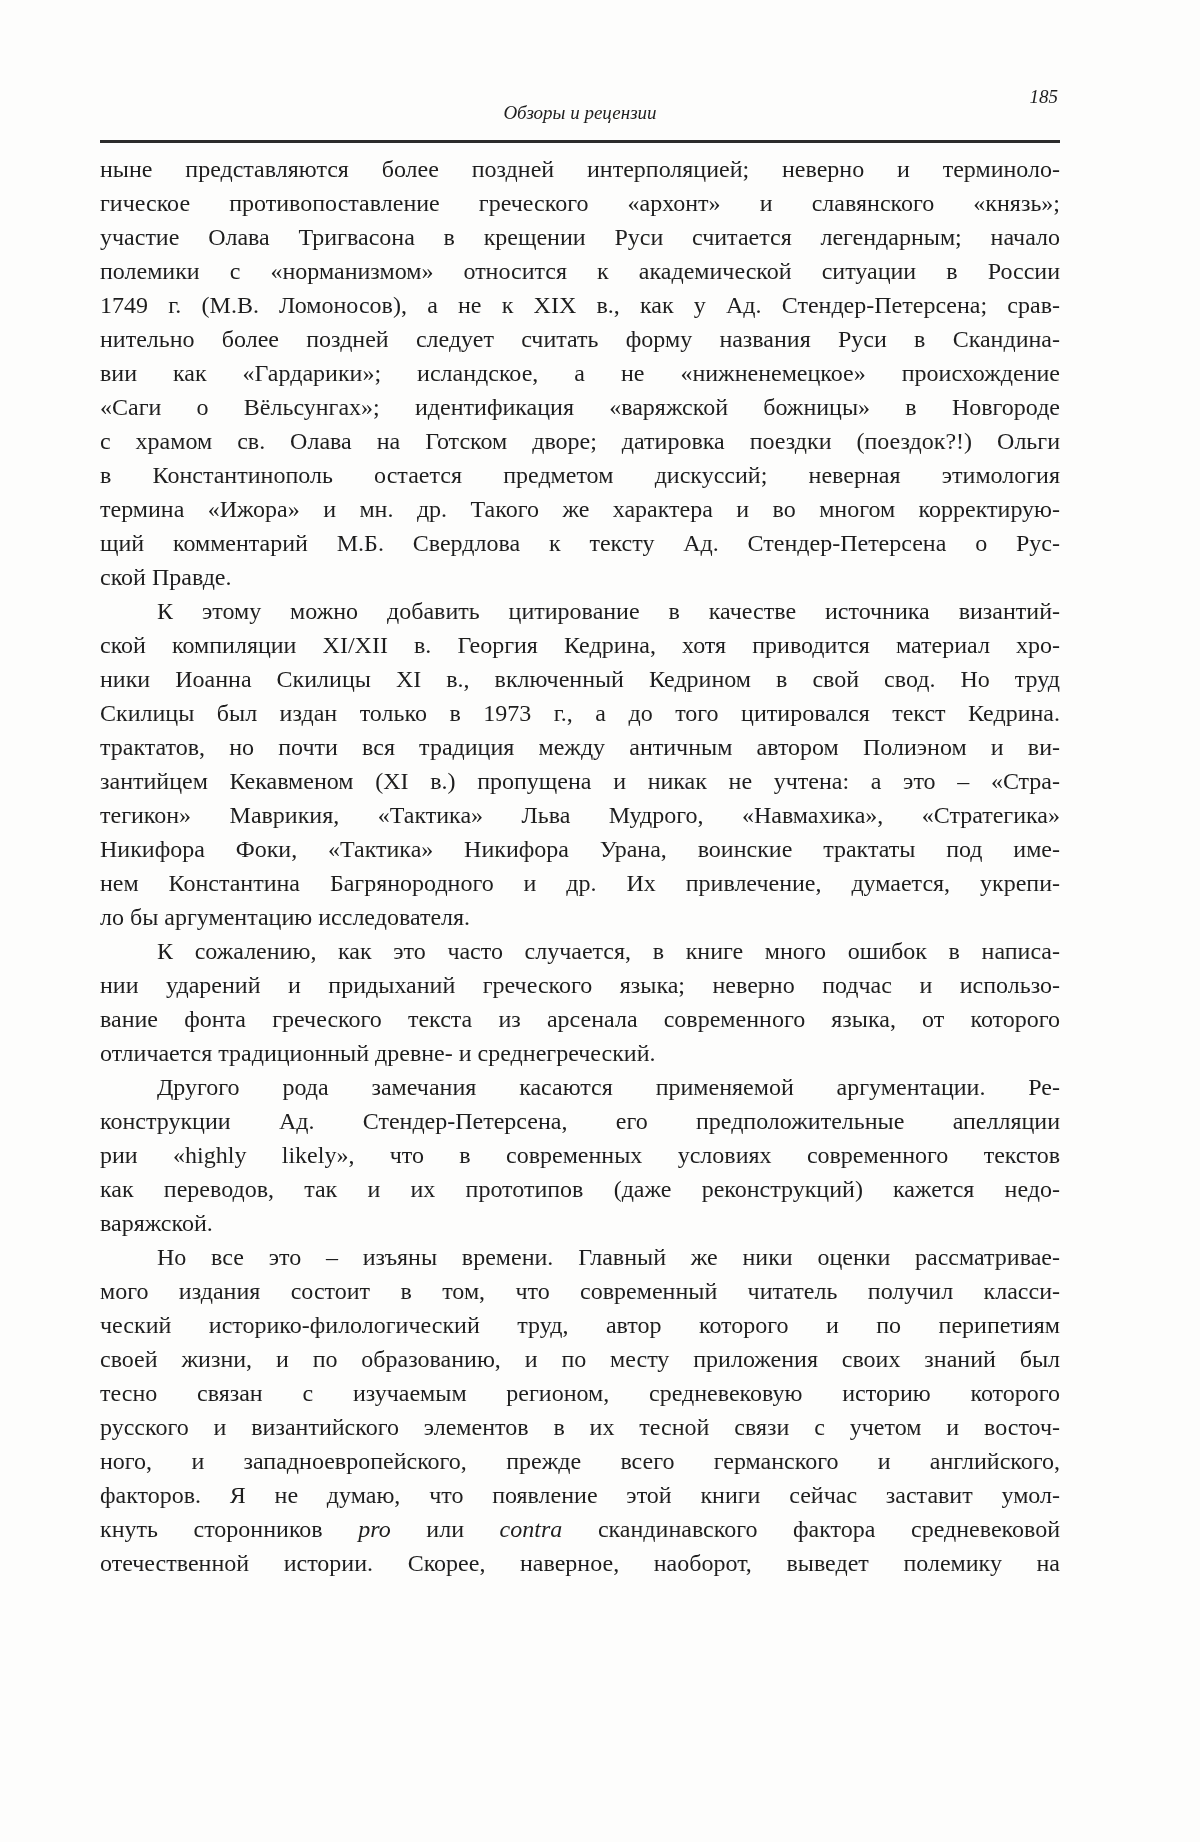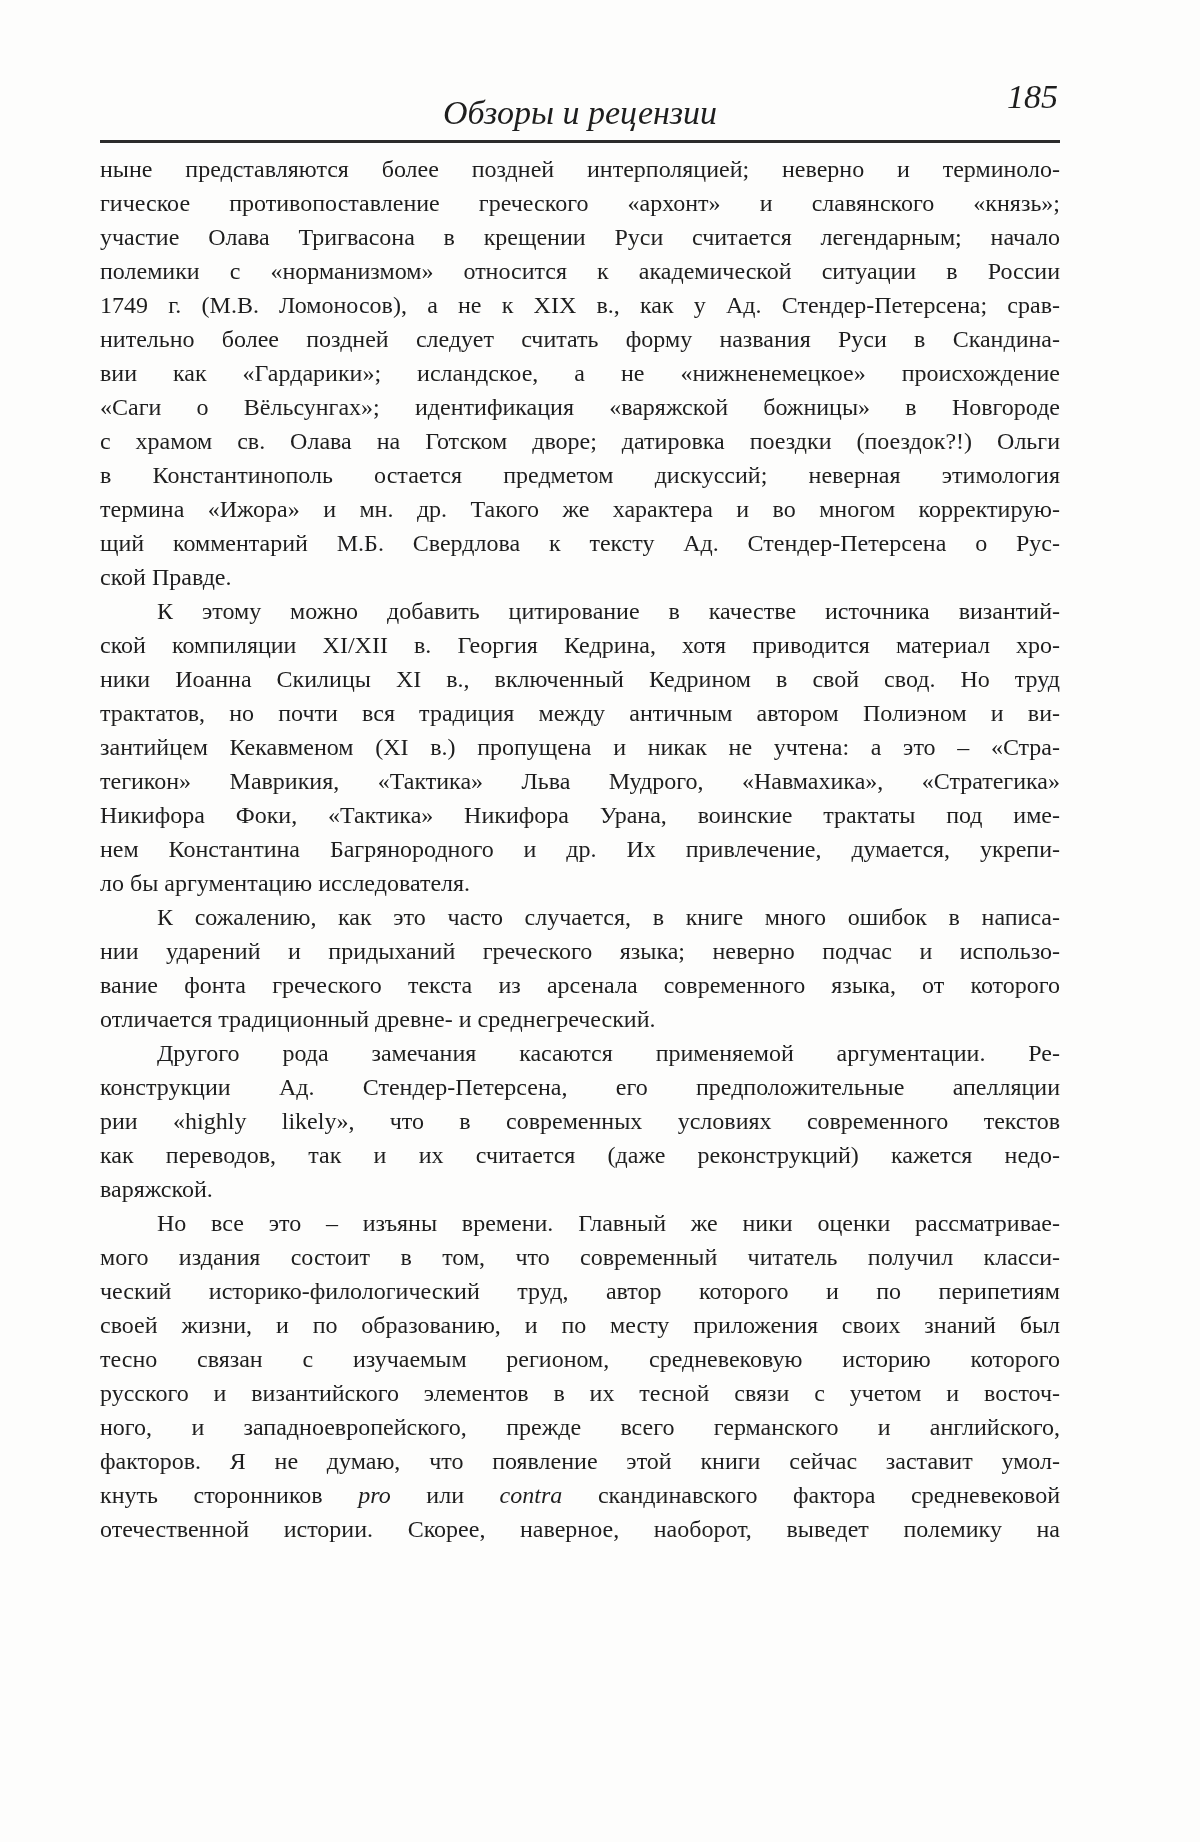--- a/index.html
+++ b/index.html
@@ -14,21 +14,21 @@
     overflow: hidden;
   }
   .content {
     margin-left: 100px;
     width: 960px;
   }
   .running-head {
     position: relative;
     padding-top: 96px;
     font-style: italic;
-    font-size: 34px;
+    font-size: 19px;
     line-height: 34px;
   }
   .head-title {
     display: block;
     text-align: center;
   }
   .head-page-num {
     position: absolute;
     right: 2px;
     bottom: 16px;
@@ -79,38 +79,39 @@
           <div class="line">с храмом св. Олава на Готском дворе; датировка поездки (поездок?!) Ольги</div>
           <div class="line">в Константинополь остается предметом дискуссий; неверная этимология</div>
           <div class="line">термина «Ижора» и мн. др. Такого же характера и во многом корректирую-</div>
           <div class="line">щий комментарий М.Б. Свердлова к тексту Ад. Стендер-Петерсена о Рус-</div>
           <div class="line flush">ской Правде.</div>
         </div>
         <div class="para indent">
           <div class="line">К этому можно добавить цитирование в качестве источника византий-</div>
           <div class="line">ской компиляции XI/XII в. Георгия Кедрина, хотя приводится материал хро-</div>
           <div class="line">ники Иоанна Скилицы XI в., включенный Кедрином в свой свод. Но труд</div>
+          <div class="line">Скилицы был издан только в 1973 г., а до того цитировался текст Кедрина.</div>
           <div class="line">трактатов, но почти вся традиция между античным автором Полиэном и ви-</div>
           <div class="line">зантийцем Кекавменом (XI в.) пропущена и никак не учтена: а это – «Стра-</div>
           <div class="line">тегикон» Маврикия, «Тактика» Льва Мудрого, «Навмахика», «Стратегика»</div>
           <div class="line">Никифора Фоки, «Тактика» Никифора Урана, воинские трактаты под име-</div>
           <div class="line">нем Константина Багрянородного и др. Их привлечение, думается, укрепи-</div>
           <div class="line flush">ло бы аргументацию исследователя.</div>
         </div>
         <div class="para indent">
           <div class="line">К сожалению, как это часто случается, в книге много ошибок в написа-</div>
           <div class="line">нии ударений и придыханий греческого языка; неверно подчас и использо-</div>
           <div class="line">вание фонта греческого текста из арсенала современного языка, от которого</div>
           <div class="line flush">отличается традиционный древне- и среднегреческий.</div>
         </div>
         <div class="para indent">
           <div class="line">Другого рода замечания касаются применяемой аргументации. Ре-</div>
           <div class="line">конструкции Ад. Стендер-Петерсена, его предположительные апелляции</div>
           <div class="line">рии «highly likely», что в современных условиях современного текстов</div>
-          <div class="line">как переводов, так и их считается (даже реконструкций) кажется недо-</div>
+          <div class="line">как переводов, так и их прототипов (даже реконструкций) кажется недо-</div>
           <div class="line flush">варяжской.</div>
         </div>
         <div class="para indent">
           <div class="line">Но все это – изъяны времени. Главный же ники оценки рассматривае-</div>
           <div class="line">мого издания состоит в том, что современный читатель получил класси-</div>
           <div class="line">ческий историко-филологический труд, автор которого и по перипетиям</div>
           <div class="line">своей жизни, и по образованию, и по месту приложения своих знаний был</div>
           <div class="line">тесно связан с изучаемым регионом, средневековую историю которого</div>
           <div class="line">русского и византийского элементов в их тесной связи с учетом и восточ-</div>
           <div class="line">ного, и западноевропейского, прежде всего германского и английского,</div>

